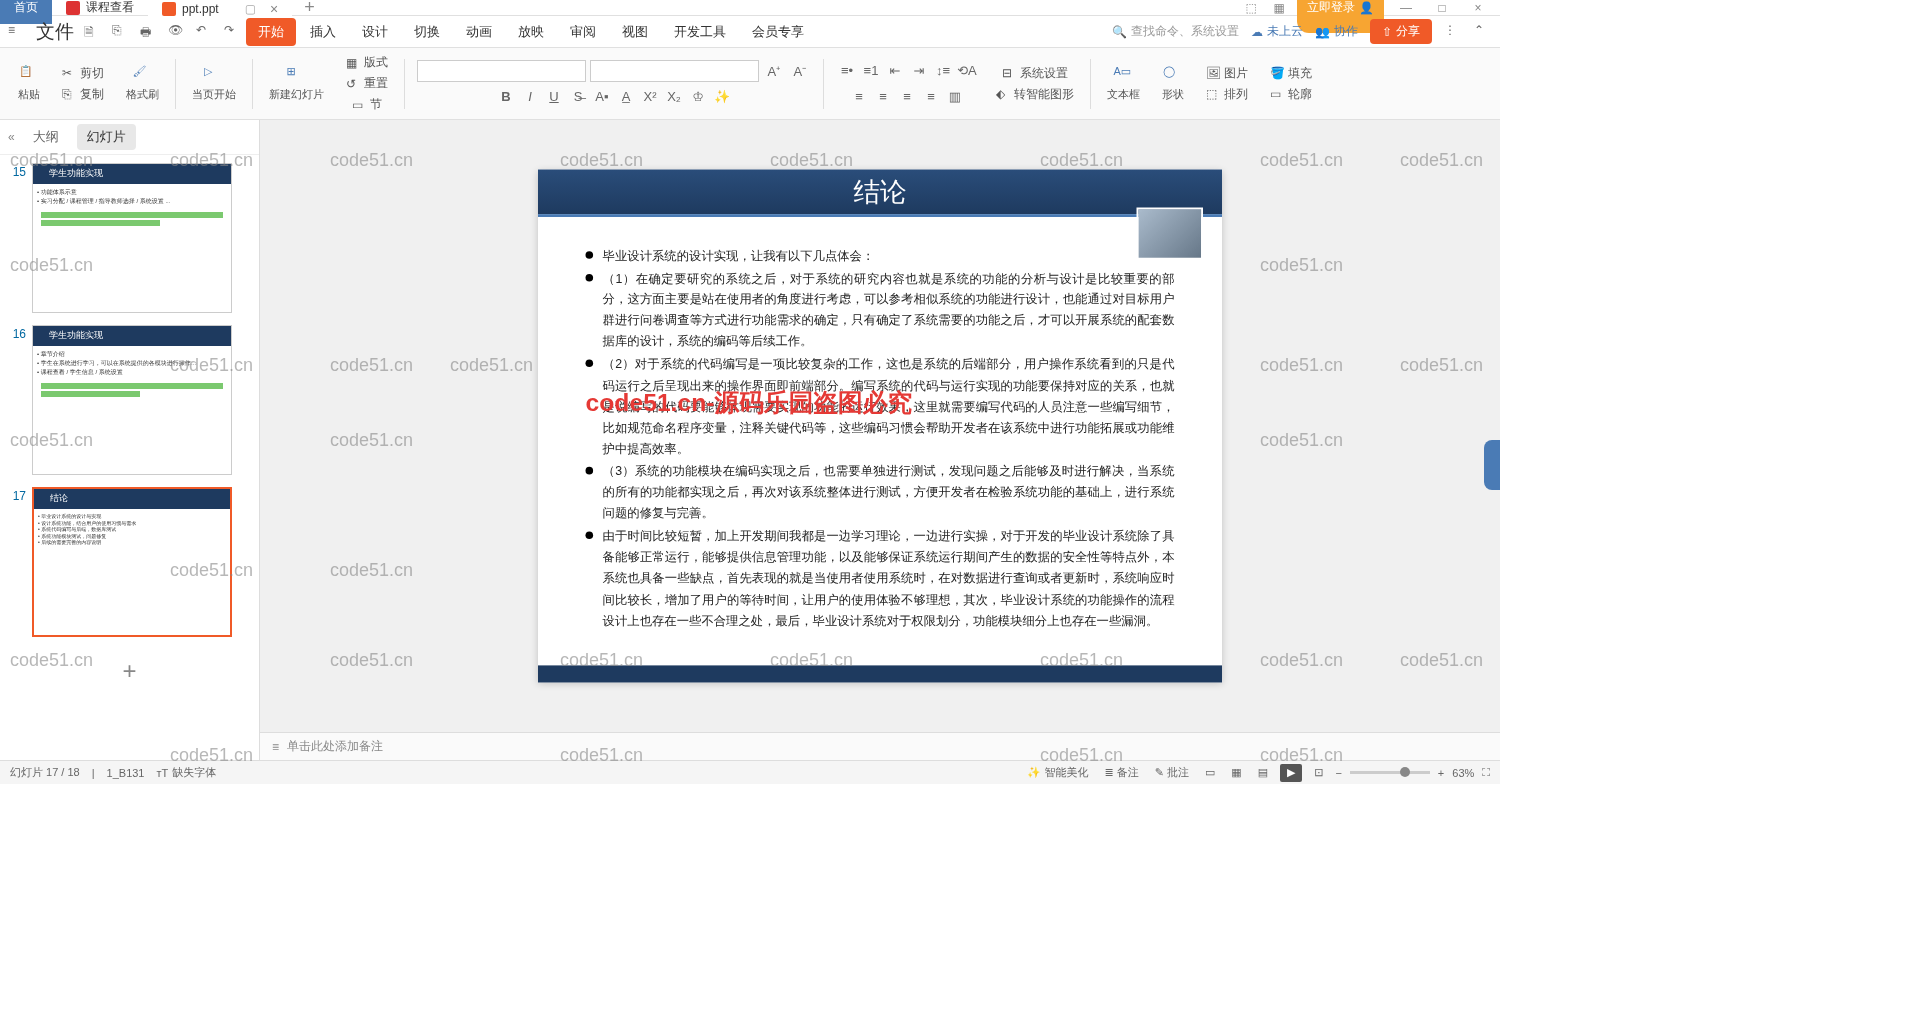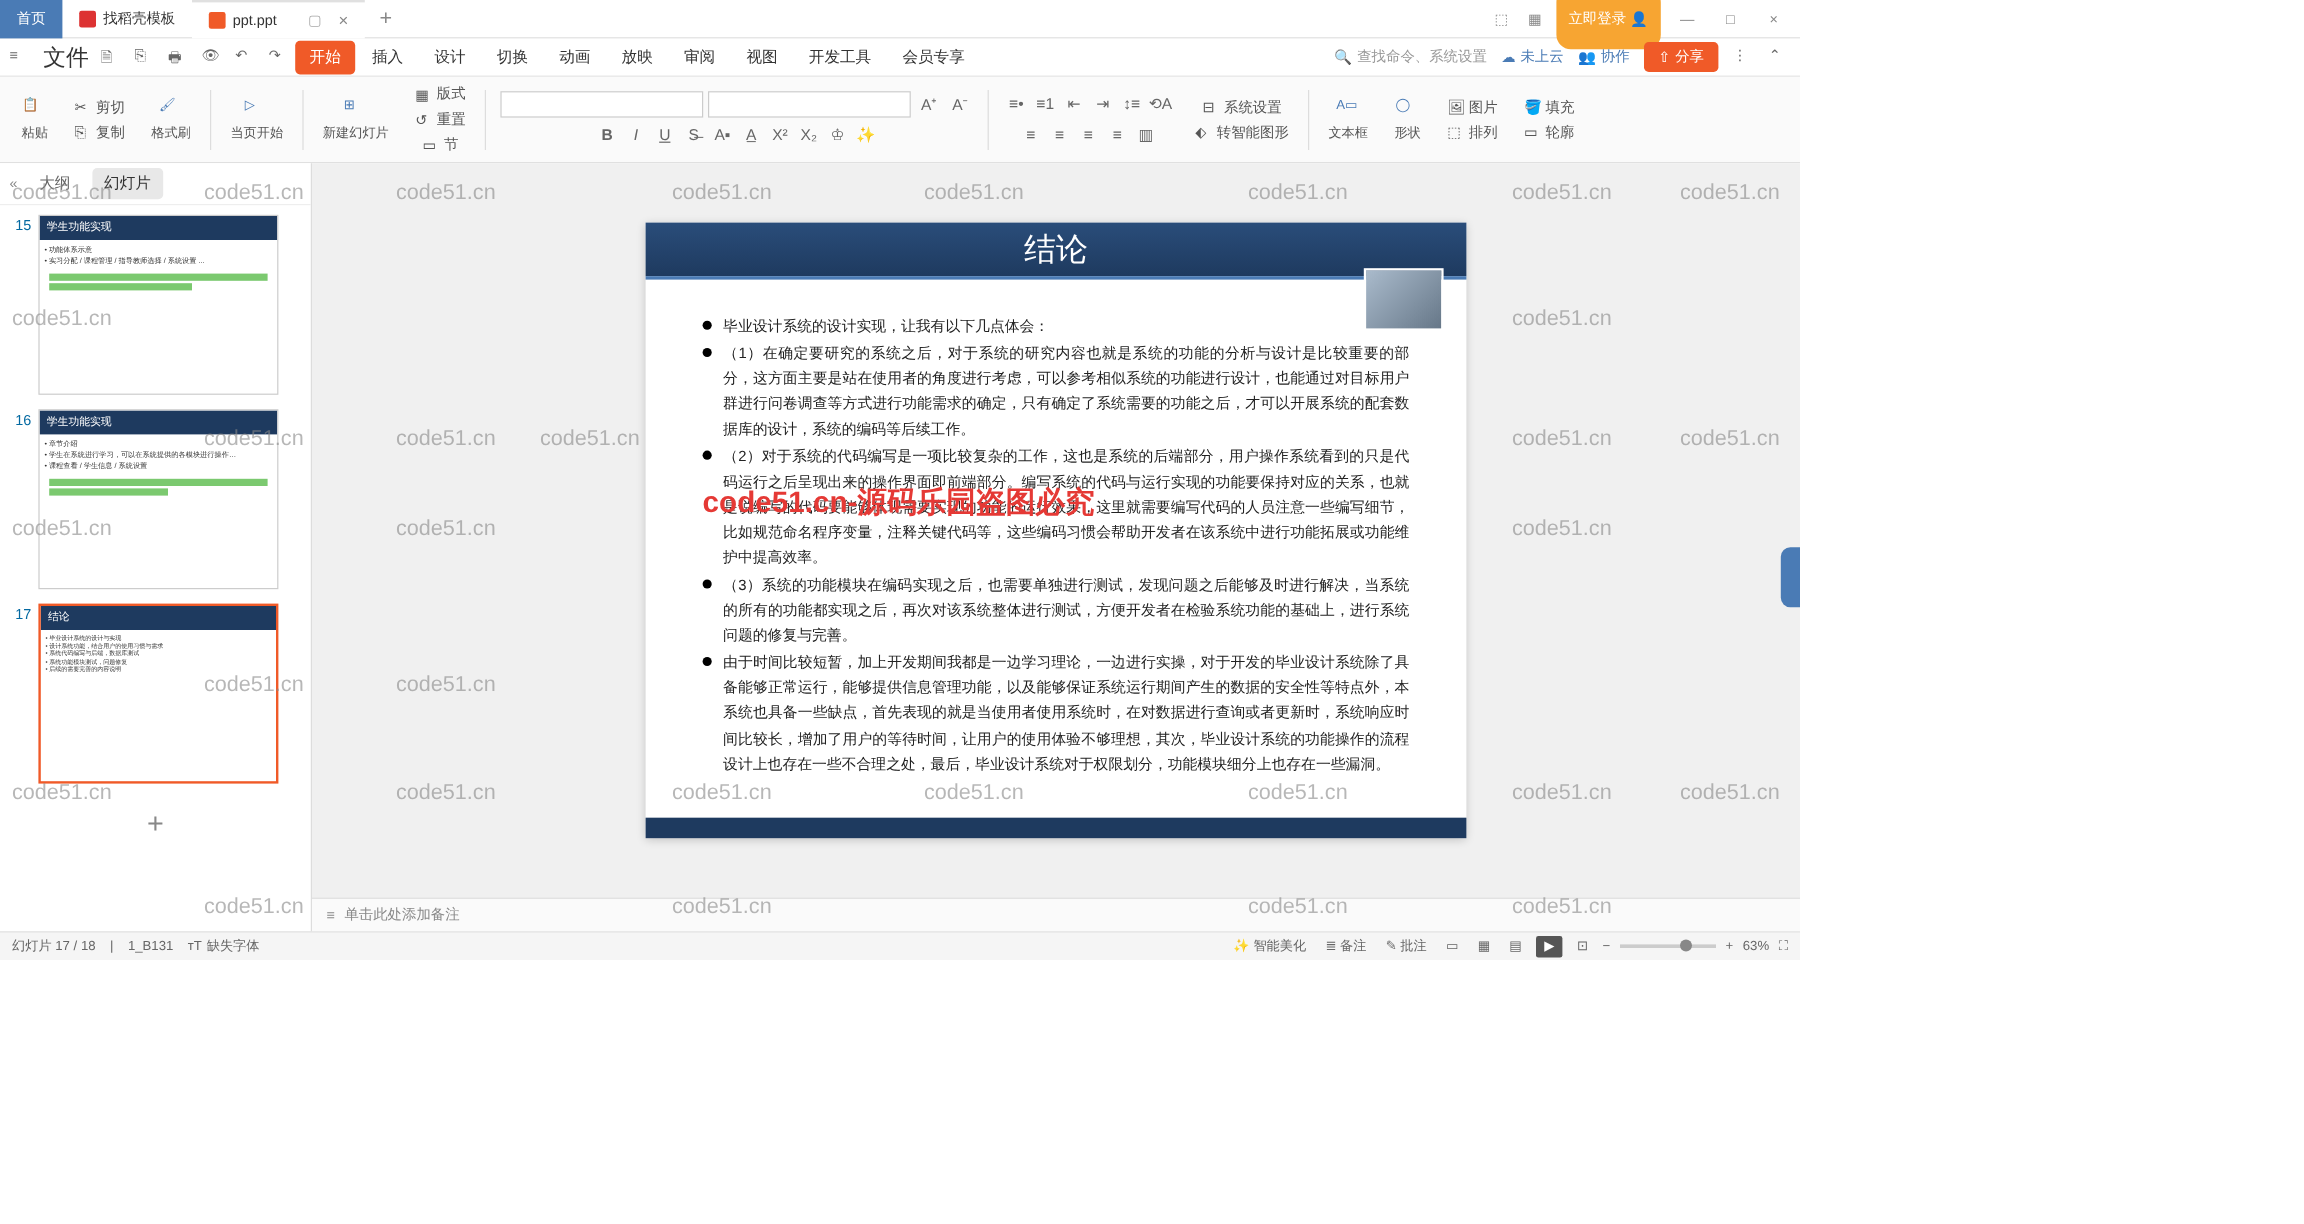--- a/index.html
+++ b/index.html
@@ -1,17 +1,17 @@
 <!DOCTYPE html>
 <html><head>
 <meta charset="utf-8">
 <style>
 * { margin: 0; padding: 0; box-sizing: border-box; font-family: "Microsoft YaHei", sans-serif; }
 body { background: #fff; width: 1500px; height: 800px; overflow: hidden; font-size: 12px; color: #333; }
-.titlebar { height: 32px; background: #fff; display: flex; align-items: center; border-bottom: 1px solid #e0e0e0; }
+.titlebar { height: 16px; background: #fff; display: flex; align-items: center; border-bottom: 1px solid #e0e0e0; }
 .tab { height: 32px; padding: 0 14px; display: flex; align-items: center; gap: 6px; cursor: pointer; font-size: 12px; }
 .tab.home { background: #4a7bb5; color: #fff; }
 .tab.active { background: #fff; border-top: 2px solid #e0e0e0; }
 .tab-icon { width: 14px; height: 14px; display: inline-block; }
 .tab-close { margin-left: 8px; color: #888; font-size: 14px; }
 .tab-add { padding: 0 12px; color: #888; font-size: 18px; }
 .titlebar-right { margin-left: auto; display: flex; align-items: center; gap: 8px; padding-right: 8px; }
 .tb-icon { width: 20px; height: 20px; display: flex; align-items: center; justify-content: center; color: #888; cursor: pointer; }
 .login-btn { background: #f7a532; color: #fff; padding: 17px 10px; border-radius: 12px; font-size: 12px; display: flex; align-items: center; gap: 4px; }
 .win-btn { width: 28px; height: 28px; display: flex; align-items: center; justify-content: center; color: #888; }
@@ -38,21 +38,21 @@
 .content { display: flex; height: calc(100% - 160px); }
 .sidebar { width: 260px; border-right: 1px solid #ddd; display: flex; flex-direction: column; background: #fff; }
 .side-tabs { display: flex; align-items: center; padding: 4px 8px; gap: 8px; border-bottom: 1px solid #eee; }
 .side-tab { padding: 4px 10px; font-size: 13px; cursor: pointer; color: #666; }
 .side-tab.active { background: #e8e8e8; border-radius: 4px; color: #333; }
 .thumbs { flex: 1; overflow-y: auto; padding: 8px; }
 .thumb-item { display: flex; gap: 6px; margin-bottom: 12px; }
 .thumb-num { width: 18px; text-align: right; font-size: 12px; color: #0369a1; padding-top: 2px; }
 .thumb { width: 200px; height: 150px; border: 1px solid #ccc; background: #fff; position: relative; overflow: hidden; }
 .thumb.active { border: 2px solid #f05a28; }
-.thumb-header { height: 20px; background: #1e3a5f; color: #fff; font-size: 9px; padding: 3px 6px; }
+.thumb-header { height: 20px; background: #1e3a5f; color: #fff; font-size: 9px; padding: 3px 16px; }
 .thumb-body { padding: 4px; font-size: 6px; color: #333; }
 .thumb-bar { height: 6px; background: #7bc96f; margin: 2px 8px; }
 .add-slide { text-align: center; font-size: 24px; color: #888; cursor: pointer; padding: 8px; }
 .canvas-area { flex: 1; background: #f0f0f0; display: flex; flex-direction: column; position: relative; }
 .slide-canvas { flex: 1; display: flex; align-items: center; justify-content: center; padding: 10px; overflow: hidden; }
 .slide { width: 720px; height: 540px; background: #fff; box-shadow: 0 2px 8px rgba(0,0,0,0.2); position: relative; transform: scale(0.95); }
 .slide-title-bar { height: 50px; background: linear-gradient(#2a4d7a, #1e3a5f); color: #fff; display: flex; align-items: center; justify-content: center; font-size: 28px; font-family: SimSun, serif; border-bottom: 3px solid #4a7bb5; }
 .slide-img { position: absolute; right: 20px; top: 40px; width: 70px; height: 55px; background: linear-gradient(135deg,#aabbcc,#667788); border: 2px solid #fff; }
 .slide-content { padding: 30px 50px 20px 50px; font-size: 13px; line-height: 1.7; color: #222; font-family: SimSun, serif; }
 .bullet { display: flex; gap: 10px; margin-bottom: 2px; }
@@ -70,21 +70,21 @@
 .play-btn { width: 22px; height: 18px; background: #555; color: #fff; display: flex; align-items: center; justify-content: center; border-radius: 2px; }
 .side-handle { position: absolute; right: 0; top: 50%; width: 16px; height: 50px; background: #4a7bb5; border-radius: 8px 0 0 8px; }
 </style>
 </head>
 <body>
 
 <div class="titlebar">
   <div class="tab home">首页</div>
   <div class="tab">
     <span class="tab-icon" style="background:#d33;border-radius:2px"></span>
-    <span>找稻壳模板</span>
+    <span>课程查看</span>
   </div>
   <div class="tab active">
     <span class="tab-icon" style="background:#f05a28;border-radius:2px"></span>
     <span>ppt.ppt</span>
     <span style="margin-left:20px;color:#aaa">▢</span>
     <span class="tab-close">×</span>
   </div>
   <div class="tab-add">+</div>
   <div class="titlebar-right">
     <div class="tb-icon">⬚</div>

